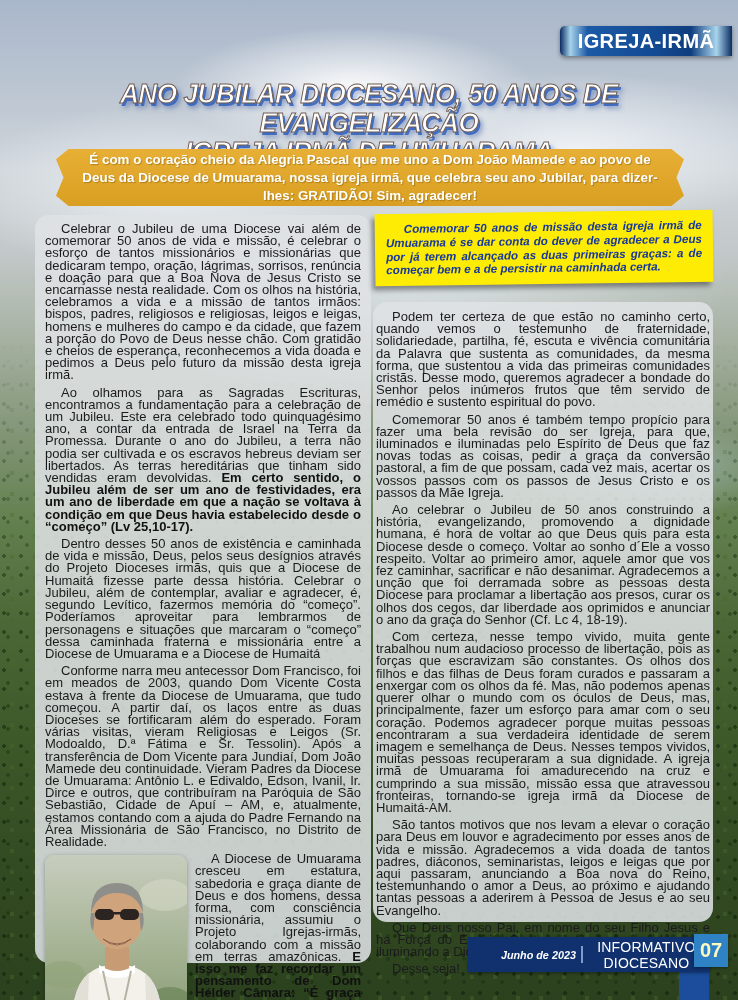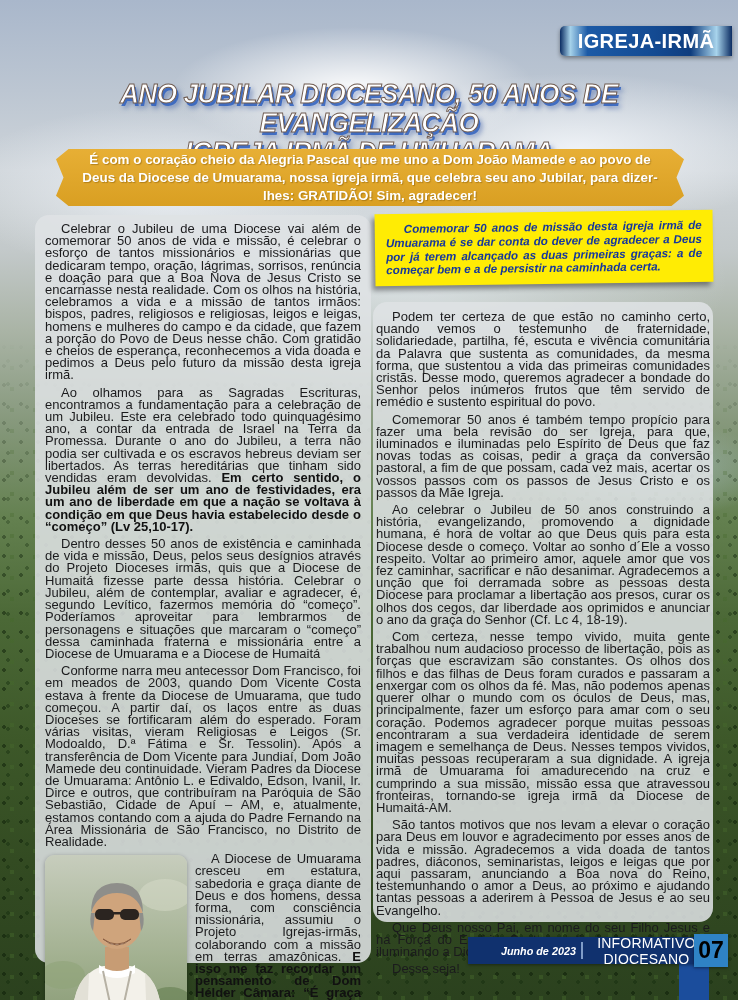--- a/index.html
+++ b/index.html
@@ -74,29 +74,29 @@
   .highlight-box {
     position:absolute; left:375px; top:212px; width:338px;
     background:#ffec04; padding:8px 11px 9px;
     color:#16379c; font-weight:bold; font-style:italic; font-size:11.6px; line-height:13.8px;
     text-align:justify; text-indent:18px;
     transform:rotate(-0.8deg);
     box-shadow:-3px 4px 5px rgba(0,0,0,.4);
   }
 
   .footer-bar {
-    position:absolute; left:468px; top:937px; width:242px; height:27px;
+    position:absolute; left:468px; top:937px; width:242px; height:35px;
     background:#10316e; display:flex; align-items:center; box-shadow:0 1px 3px rgba(0,0,0,.4);padding-left:28px;
   }
   .footer-date { flex:1; text-align:center; color:#fff; font-weight:bold; font-style:italic; font-size:10.8px; }
   .footer-sep  { width:2px; height:17px; background:#7f9cc8; }
   .footer-mag  { flex:1.5; text-align:center; color:#fff; font-weight:normal; font-size:14px; letter-spacing:.2px; }
   .page-num {
     position:absolute; left:694px; top:934px; width:34px; height:33px;
-    background:#2f83c5; color:#000000; font-weight:bold; font-size:23px;
+    background:#2f83c5; color:#fef9c3; font-weight:bold; font-size:20px;
     display:flex; align-items:center; justify-content:center; box-shadow:0 1px 3px rgba(0,0,0,.4);
   }
   .corner-strip { position:absolute; left:679px; top:960px; width:30px; height:40px; background:#1b4d9c; }
 
   .footnote {
     position:absolute; left:350px; top:966px; width:350px; text-align:center;
     color:#fff; font-weight:bold; font-size:10px; letter-spacing:.2px;
     text-shadow:1px 1px 1px rgba(0,0,0,.9), -1px 1px 1px rgba(0,0,0,.6), 1px -1px 1px rgba(0,0,0,.6);
   }
 </style>

